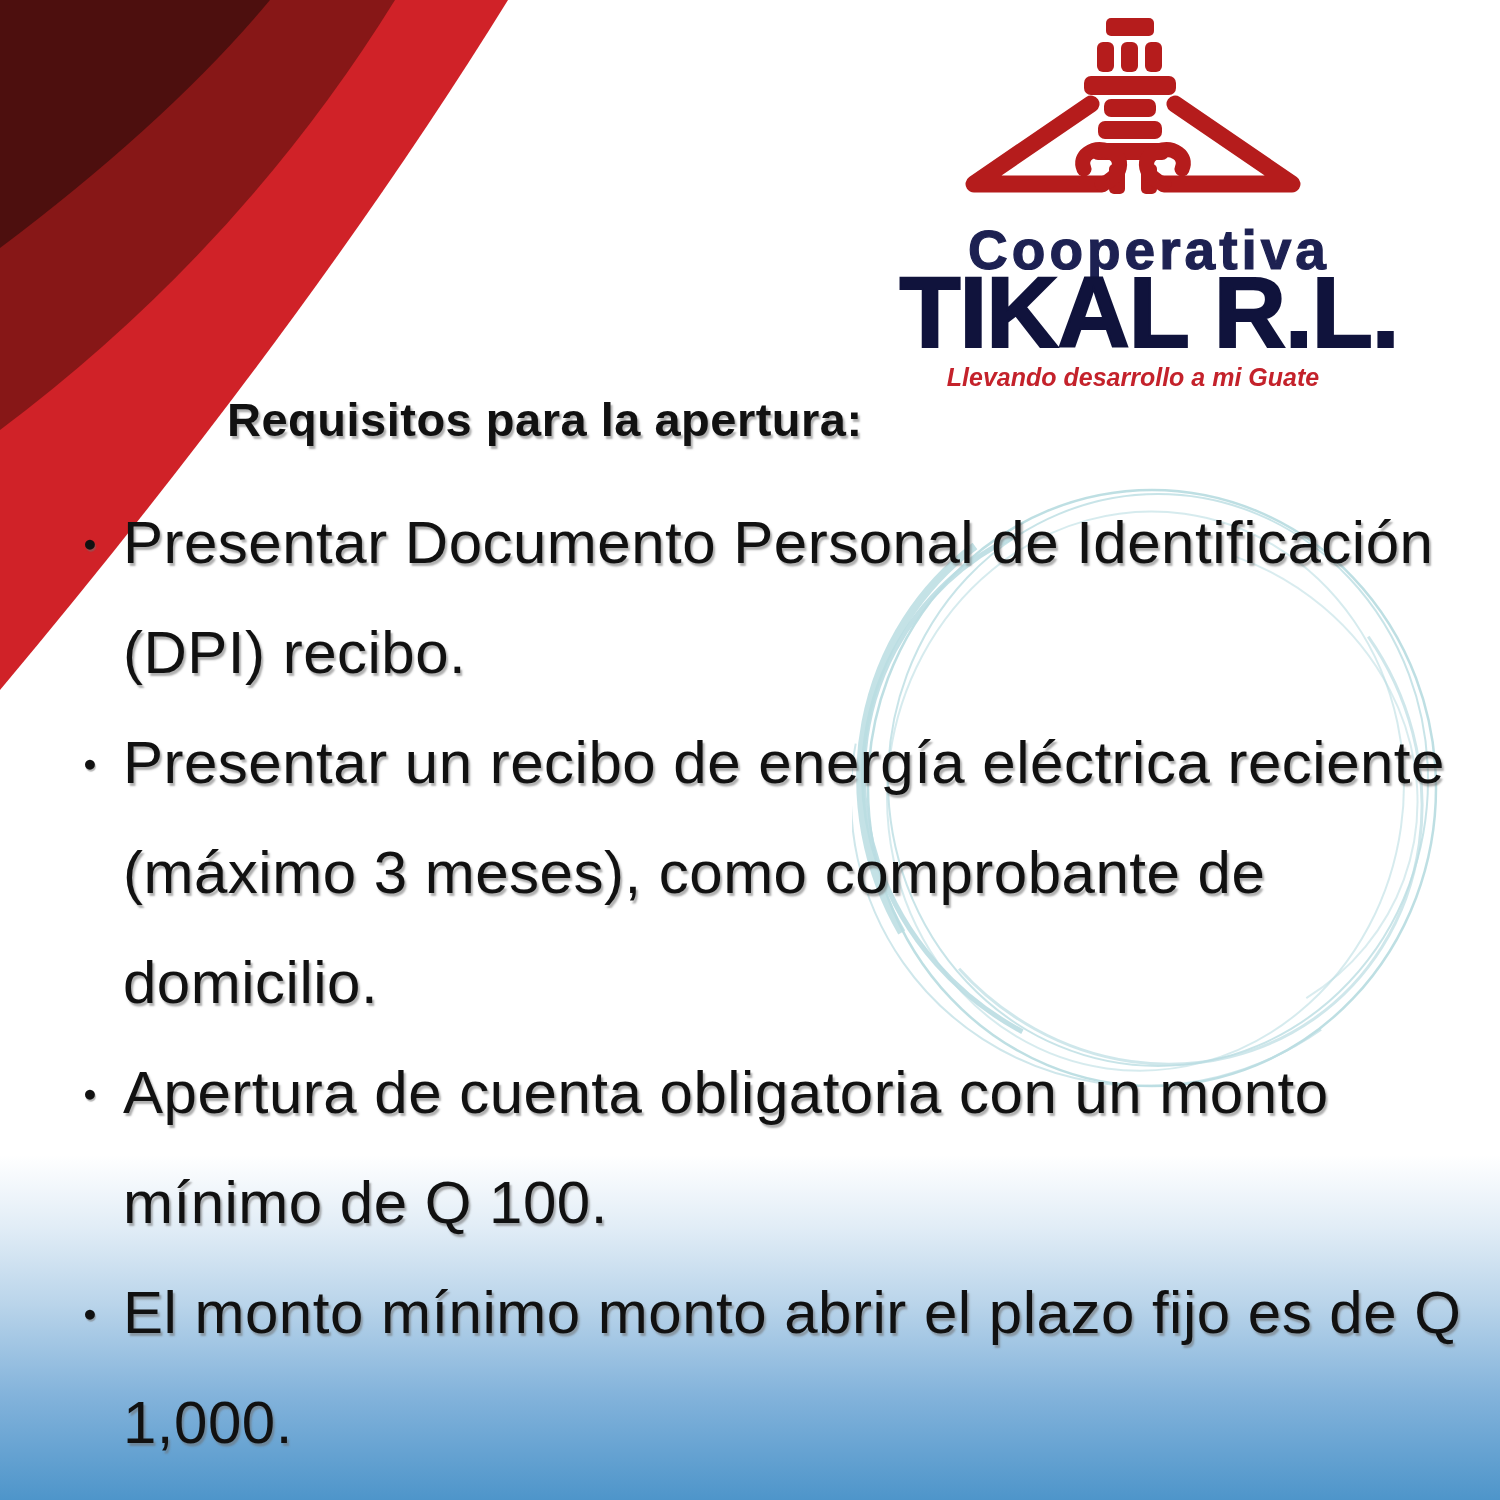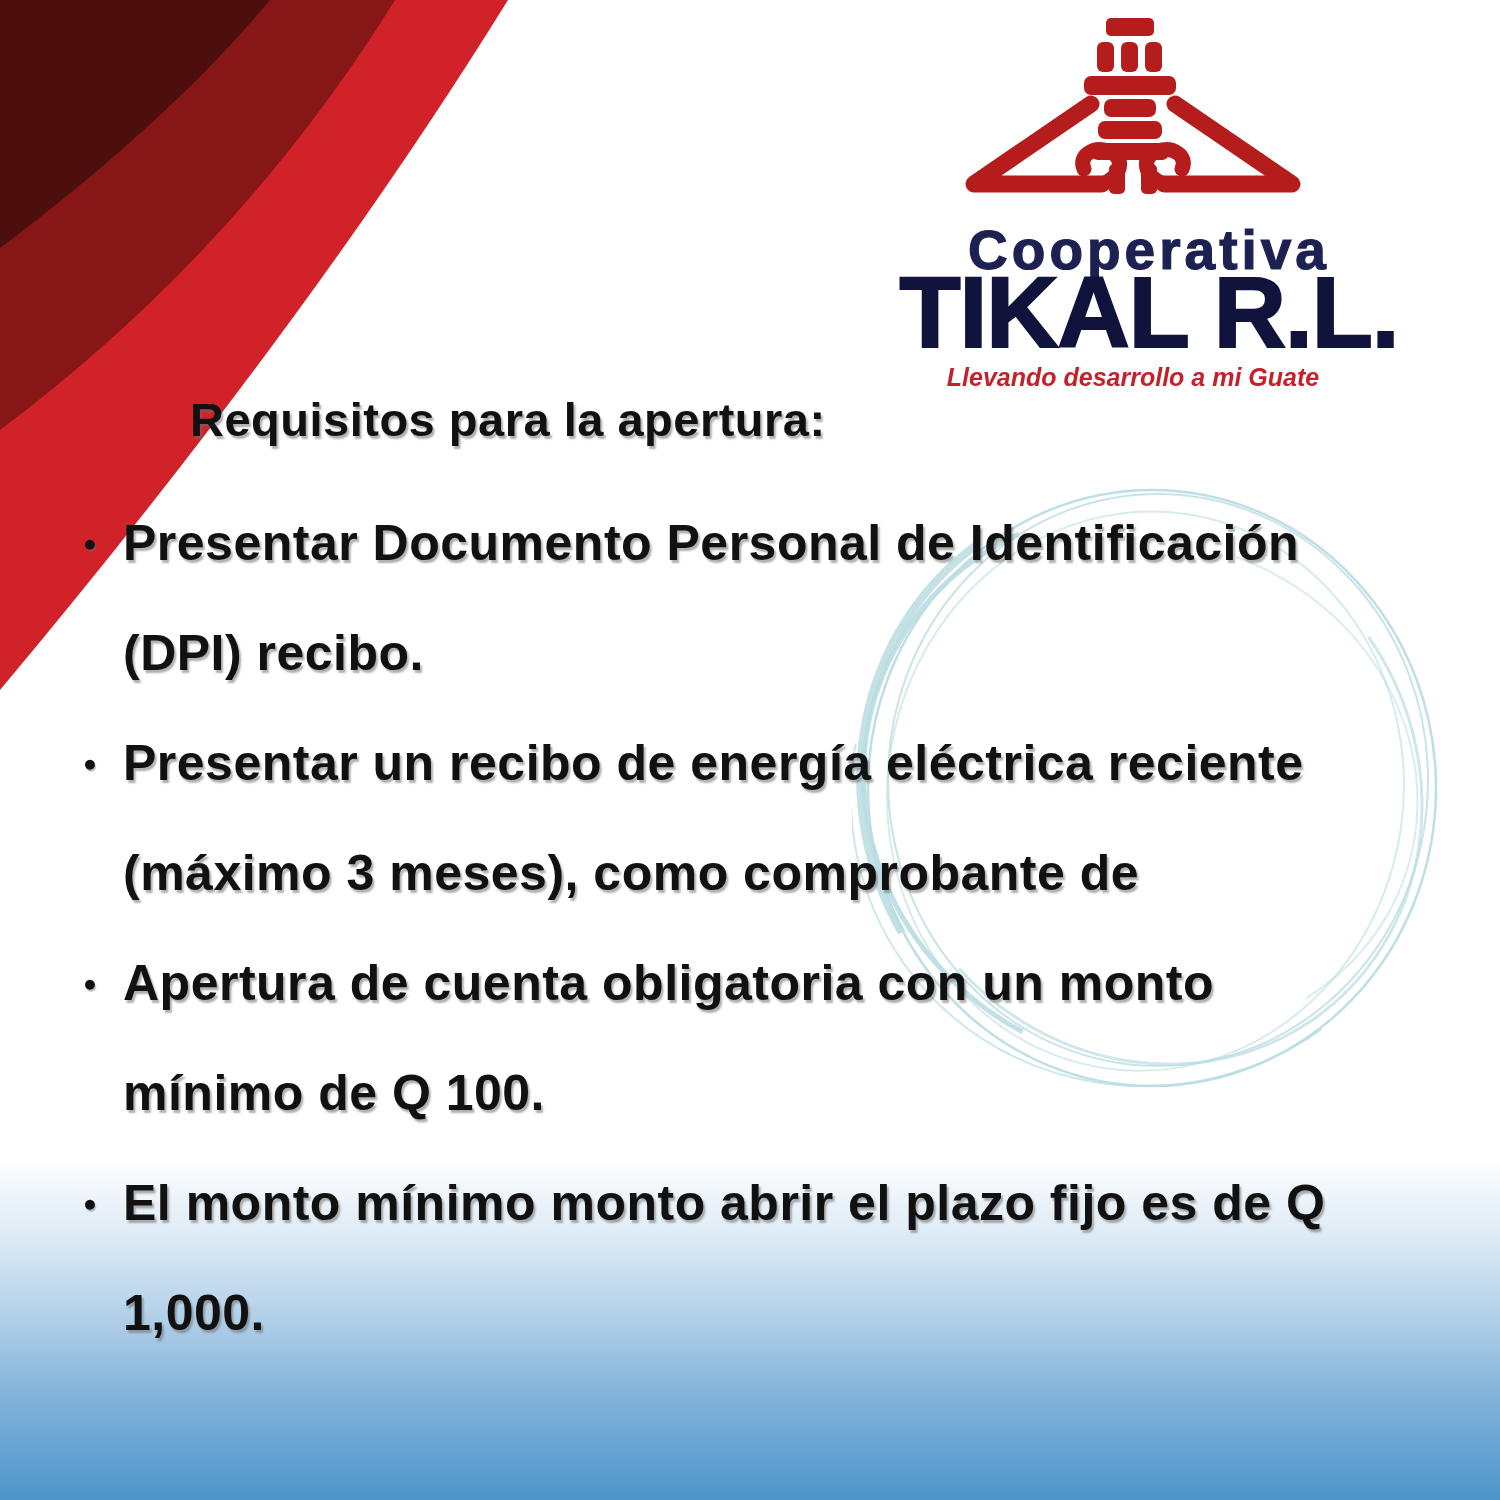--- a/index.html
+++ b/index.html
@@ -47,33 +47,33 @@
   .tagline{
     position:absolute;top:362px;left:0;width:100%;
     font-size:25px;line-height:30px;font-weight:700;font-style:italic;
     color:var(--tagline-red);
     text-align:center;
   }
   
   .content{position:absolute;left:123px;top:392px;width:1290px;z-index:2;color:var(--text-black);}
   .page-title{
     font-size:47px;line-height:56px;font-weight:700;letter-spacing:.5px;
-    margin-left:67px;
+    margin-left:104px;
     text-shadow:2px 3px 2px rgba(110,110,110,.55);
   }
   .requirements{list-style:none;margin-top:40px;}
   .requirement-item{position:relative;}
   .requirement-item::before{
     content:"\25CF";
     position:absolute;left:-40px;top:0;
     font-size:23px;line-height:110px;
     text-shadow:1px 2px 1px rgba(110,110,110,.5);
   }
   .requirement-line{
-    font-size:50px;line-height:110px;font-weight:700;letter-spacing:.5px;
+    font-size:60px;line-height:110px;font-weight:400;letter-spacing:.5px;
     white-space:nowrap;
     text-shadow:2px 3px 2px rgba(110,110,110,.55);
   }
 </style>
 </head>
 <body>
 
 <div class="page">
 
   <svg class="corner-decor" width="560" height="700" viewBox="0 0 560 700" aria-hidden="true">
@@ -129,20 +129,21 @@
   <main class="content">
     <h1 class="page-title">Requisitos para la apertura:</h1>
     <ul class="requirements">
       <li class="requirement-item">
         <div class="requirement-line">Presentar Documento Personal de Identificación</div>
         <div class="requirement-line">(DPI) recibo.</div>
       </li>
       <li class="requirement-item">
         <div class="requirement-line">Presentar un recibo de energía eléctrica reciente</div>
         <div class="requirement-line">(máximo 3 meses), como comprobante de</div>
+        <div class="requirement-line">domicilio.</div>
       </li>
       <li class="requirement-item">
         <div class="requirement-line">Apertura de cuenta obligatoria con un monto</div>
         <div class="requirement-line">mínimo de Q 100.</div>
       </li>
       <li class="requirement-item">
         <div class="requirement-line">El monto mínimo monto abrir el plazo fijo es de Q</div>
         <div class="requirement-line">1,000.</div>
       </li>
     </ul>

